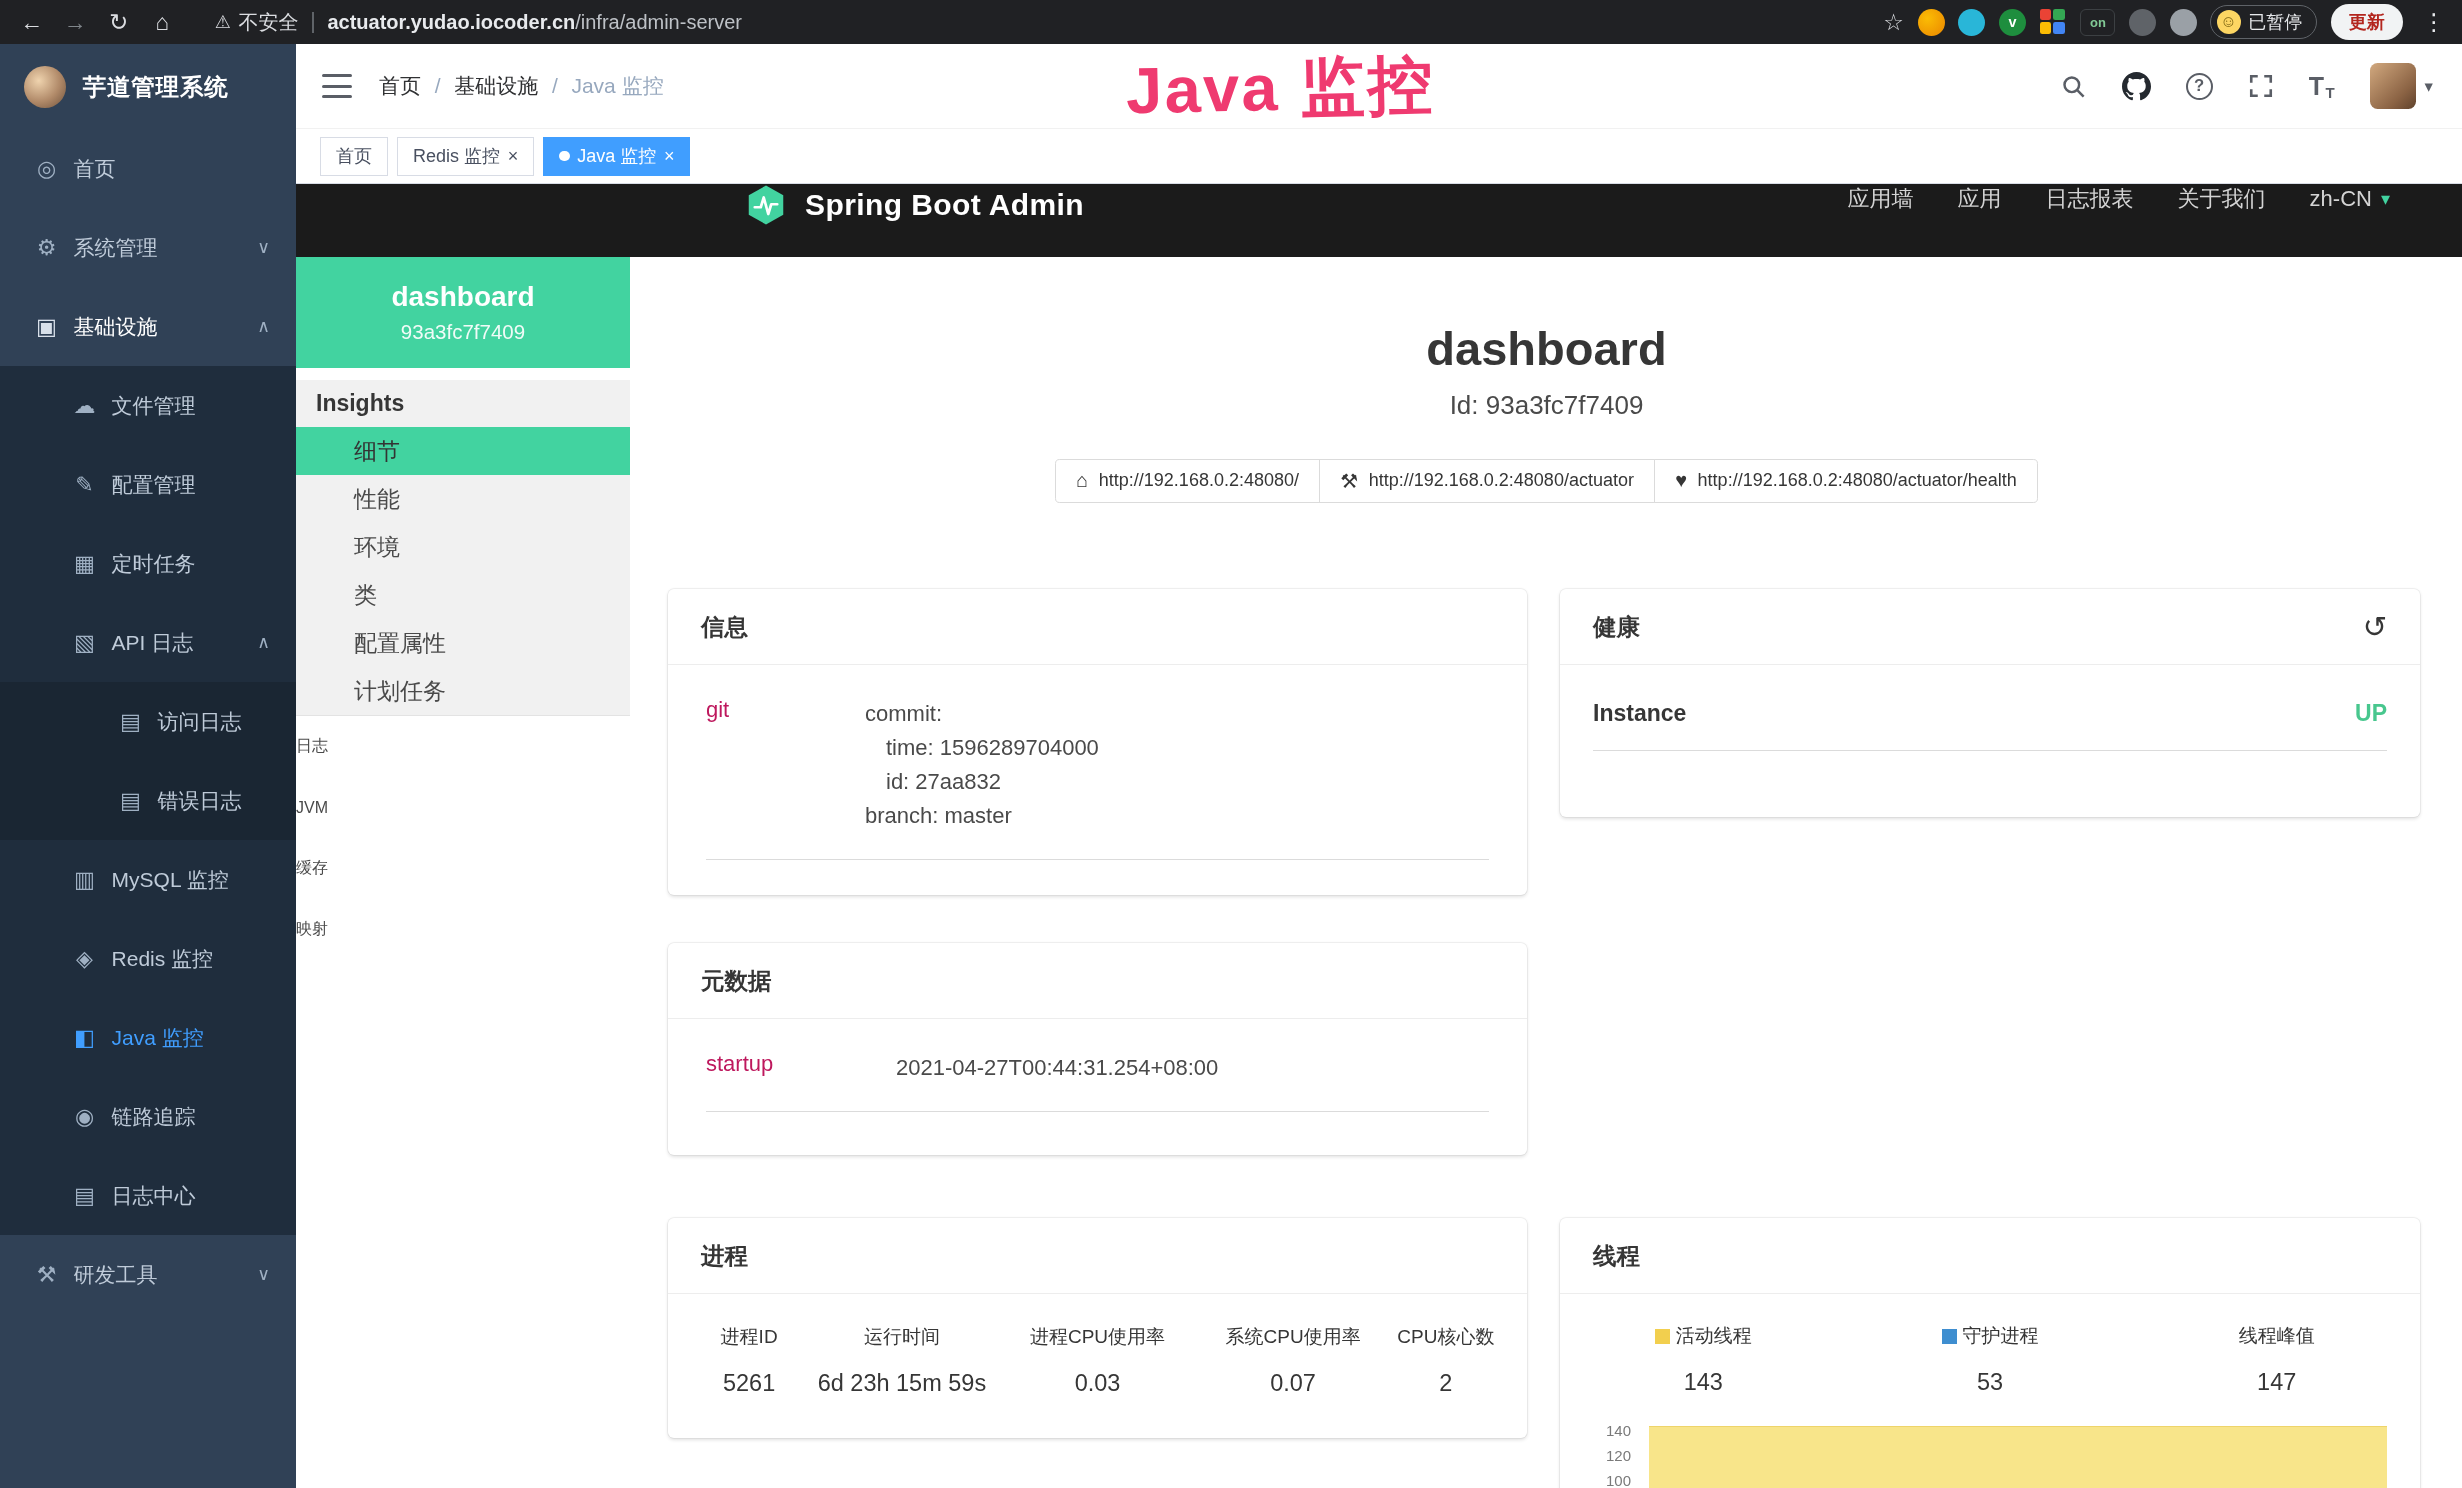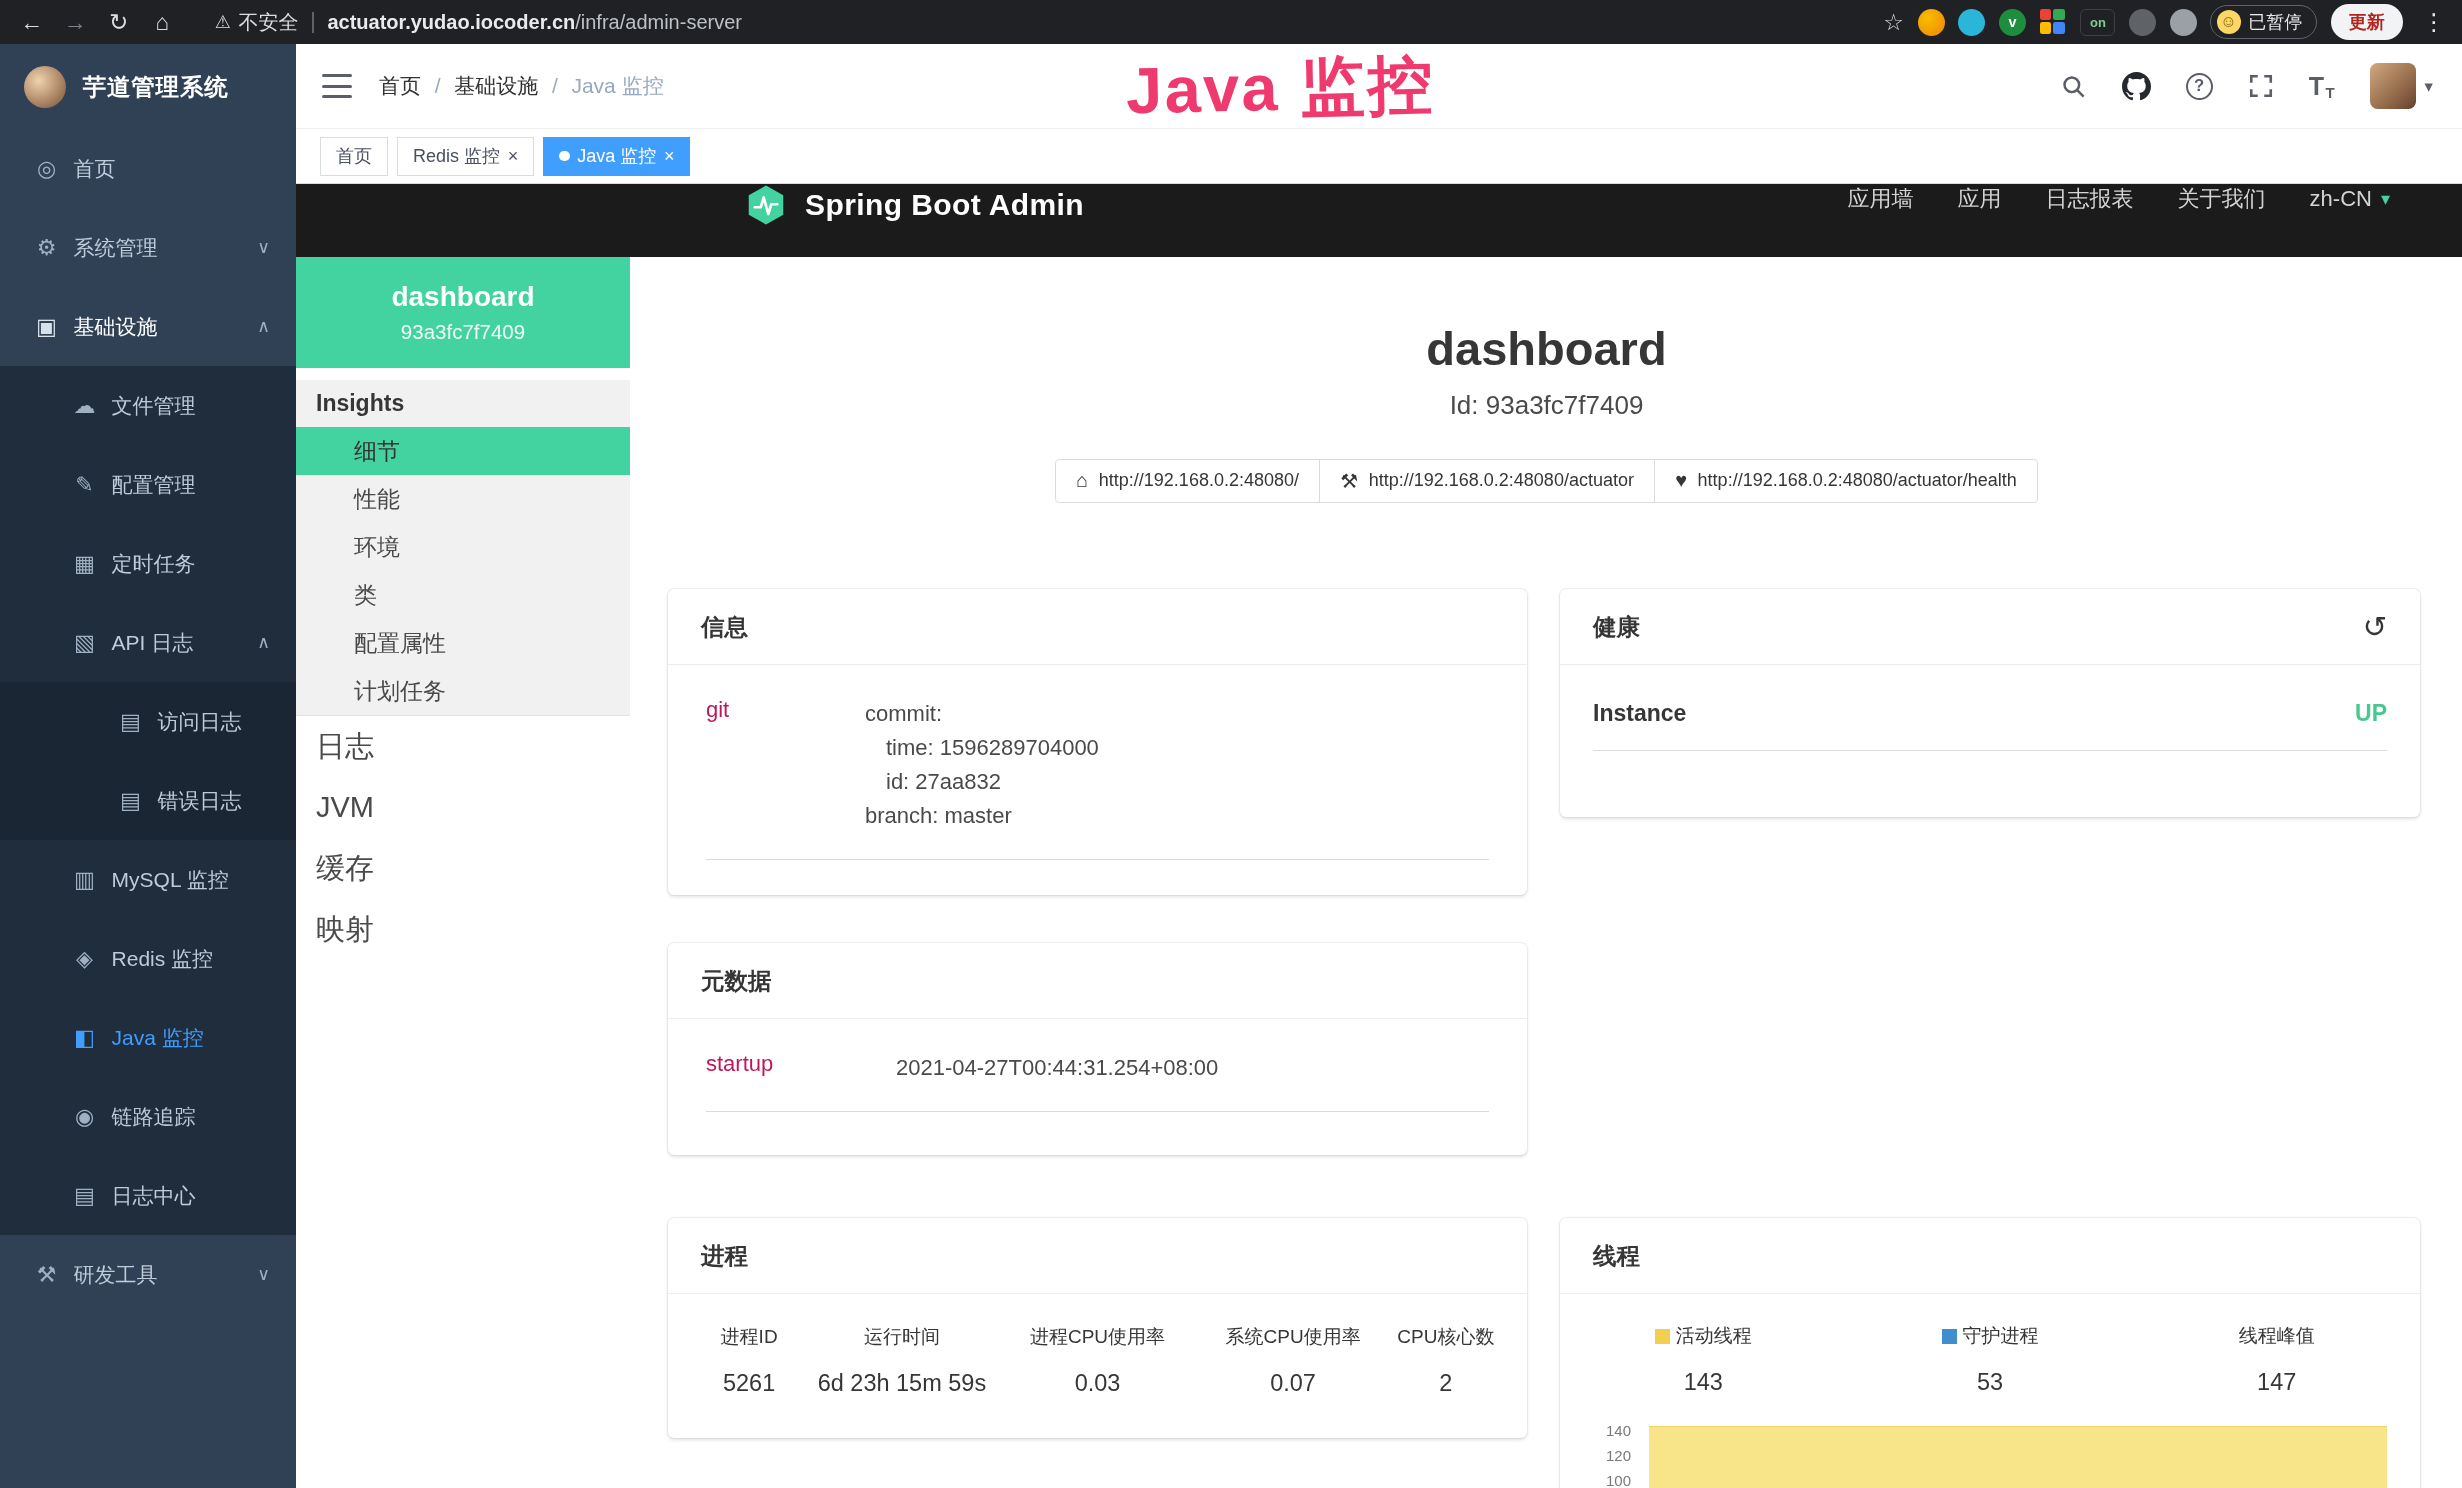--- a/index.html
+++ b/index.html
@@ -97,21 +97,21 @@
 
   .sba-side{position:absolute;left:0;top:73px;width:334px;bottom:0;background:#fff}
   .inst-head{height:111px;background:#42d3a0;color:#fff;display:flex;flex-direction:column;
     align-items:center;justify-content:center;gap:7.6px;cursor:pointer}
   .inst-name{font-size:28px;font-weight:700}
   .inst-id{font-size:20.5px;opacity:.92}
   .side-group{margin-top:12px;background:#f1f1f1;border-bottom:0.8px solid #e3e3e3}
   .group-title{height:47px;display:flex;align-items:center;padding-left:20px;font-size:23px;font-weight:700;color:#363636}
   .side-item{height:48px;display:flex;align-items:center;padding-left:58px;font-size:23px;color:#4a4a4a;cursor:pointer}
   .side-item.active{background:#42d3a0;color:#333}
-  .root-item{height:61px;display:flex;align-items:center;padding-left:20px;font-size:29px;color:#4a4a4a;cursor:pointer;background:#fff}
+  .root-item{height:61px;display:flex;align-items:center;font-size:16px;color:#4a4a4a;cursor:pointer;background:#fff}
 
   .sba-main{position:absolute;left:334px;top:73px;width:1833px;bottom:0;background:#fff;overflow:hidden}
   .main-title{margin-top:64px;text-align:center;font-size:47px;font-weight:700;color:#363636}
   .main-sub{margin-top:13.7px;text-align:center;font-size:26px;color:#4a4a4a}
   .btn-row{margin-top:38px;display:flex;justify-content:center}
   .link-btn{height:44px;display:inline-flex;align-items:center;gap:10.6px;padding:0 20px;border:0.8px solid #dbdbdb;
     background:#fff;font-size:18px;color:#363636;margin-left:-0.8px;cursor:pointer}
   .link-btn:first-child{border-radius:4.6px 0 0 4.6px;margin-left:0}
   .link-btn:last-child{border-radius:0 4.6px 4.6px 0}
   .link-ico{font-size:20px}

